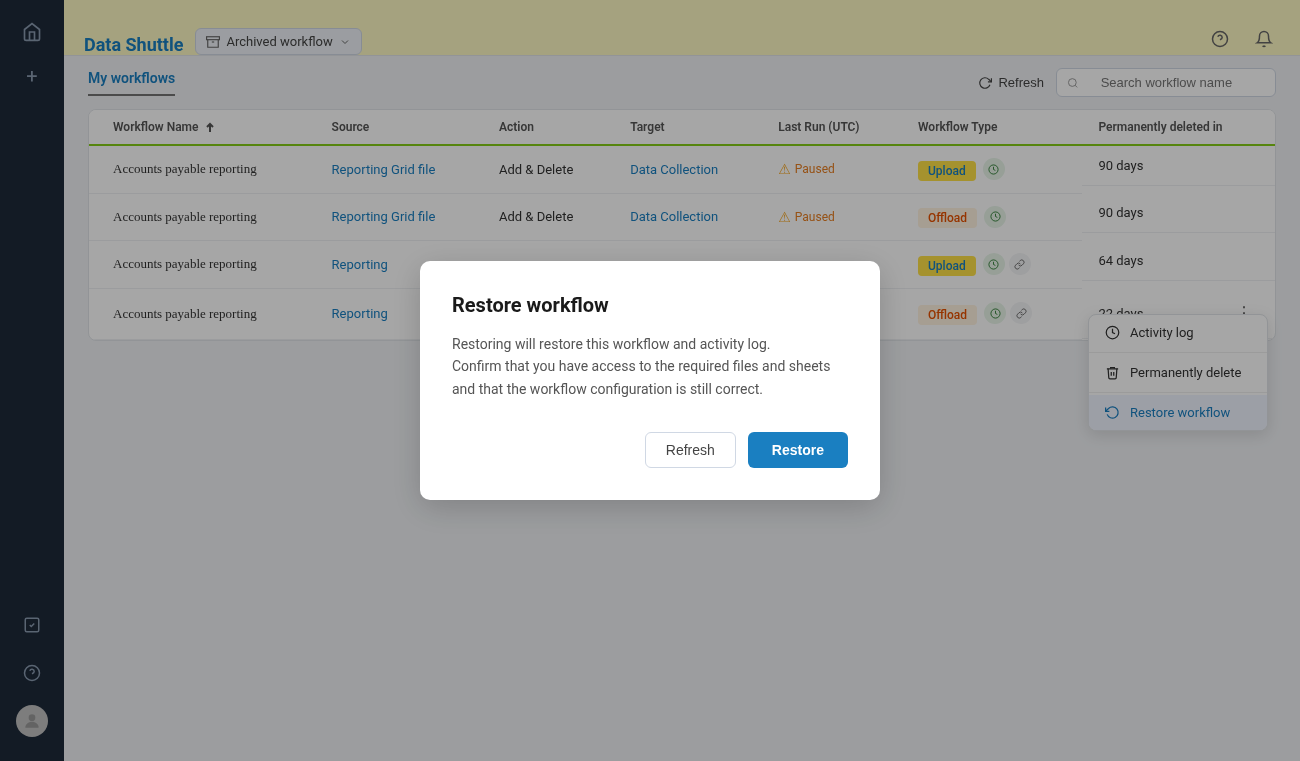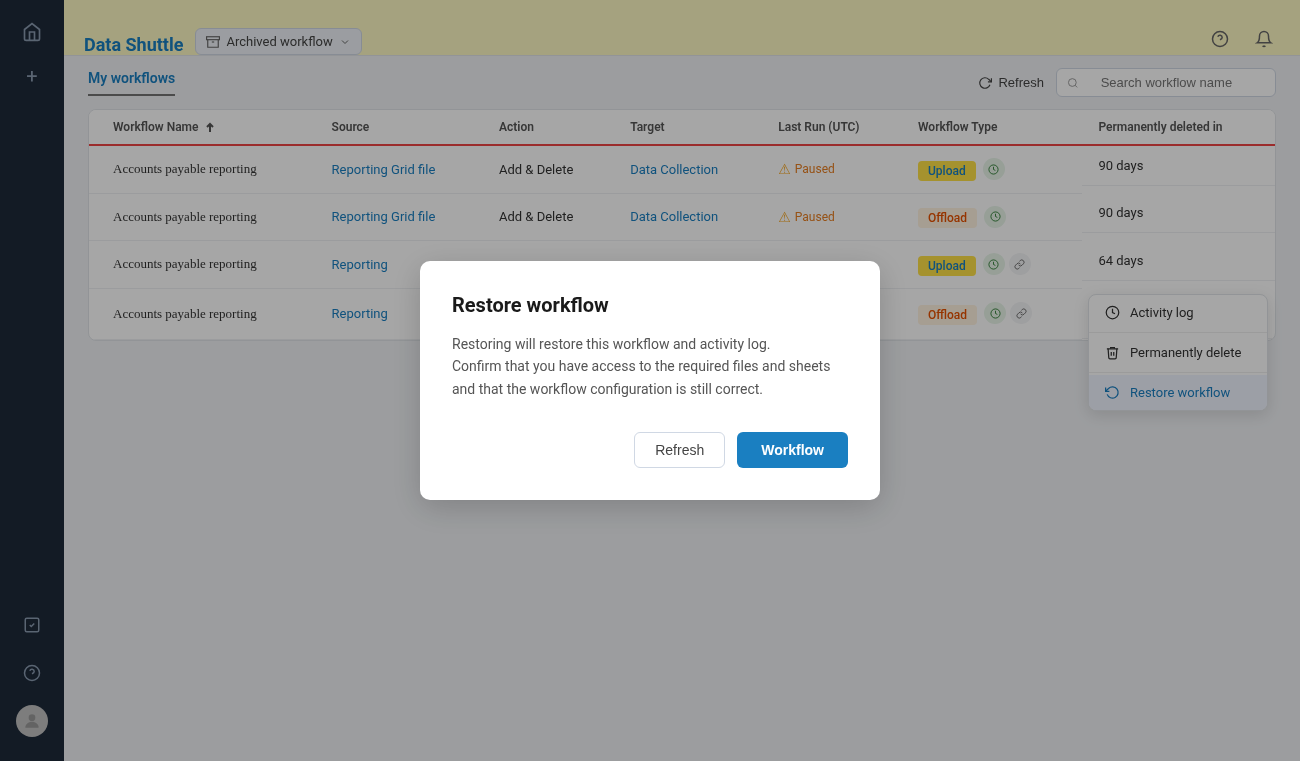--- a/index.html
+++ b/index.html
@@ -101,21 +101,21 @@
     
     .table-container {
       background: white; margin: 12px 24px; border-radius: 8px;
       border: 1px solid #e0e4e8; overflow: hidden;
     }
     .table { width: 100%; border-collapse: collapse; }
     .table thead tr { background: white; }
     .table th {
       text-align: left; padding: 10px 16px;
       font-size: 12px; font-weight: 600; color: #555;
-      border-bottom: 2px solid #ef4444;
+      border-bottom: 2px solid #84cc16;
       white-space: nowrap;
     }
     .table th:first-child { padding-left: 24px; }
     .table td {
       padding: 12px 16px; border-bottom: 1px solid #eef0f3;
       font-size: 13px; color: #333; vertical-align: middle;
     }
     .table td:first-child { padding-left: 24px; font-family: Liberation Serif, serif; }
 
     .source-link { color: #1a7fc1; text-decoration: none; }
@@ -144,21 +144,21 @@
 
     .days-text { font-size: 13px; color: #333; }
 
     .action-menu-btn {
       background: none; border: none; cursor: pointer; color: #666; font-size: 18px;
       padding: 2px 6px; border-radius: 4px;
     }
 
     
     .context-menu {
-      position: absolute; right: 32px; top: 294px;
+      position: absolute; right: 32px; top: 314px;
       background: white; border: 1px solid #e0e4e8; border-radius: 8px;
       box-shadow: 0 4px 16px rgba(0,0,0,0.12); z-index: 10;
       min-width: 180px; overflow: hidden;
     }
     .context-menu-item {
       display: flex; align-items: center; gap: 10px;
       padding: 10px 16px; cursor: pointer; font-size: 13px; color: #333;
     }
     .context-menu-item.active { background: #f0f4ff; }
     .context-menu-divider { border: none; border-top: 1px solid #eee; margin: 2px 0; }
@@ -477,16 +477,16 @@
 
 <div class="overlay" id="modal-overlay">
   <div class="modal">
     <div class="modal-title">Restore workflow</div>
     <div class="modal-body">
       <span>Restoring will restore this workflow and activity log.</span><br>
       <span>Confirm that you have access to the required files and sheets and that the workflow configuration is still correct.</span>
     </div>
     <div class="modal-actions">
       <button class="btn-cancel">Refresh</button>
-      <button class="btn-restore">Workflow</button>
+      <button class="btn-restore">Restore</button>
     </div>
   </div>
 </div>
 
 </body></html>

